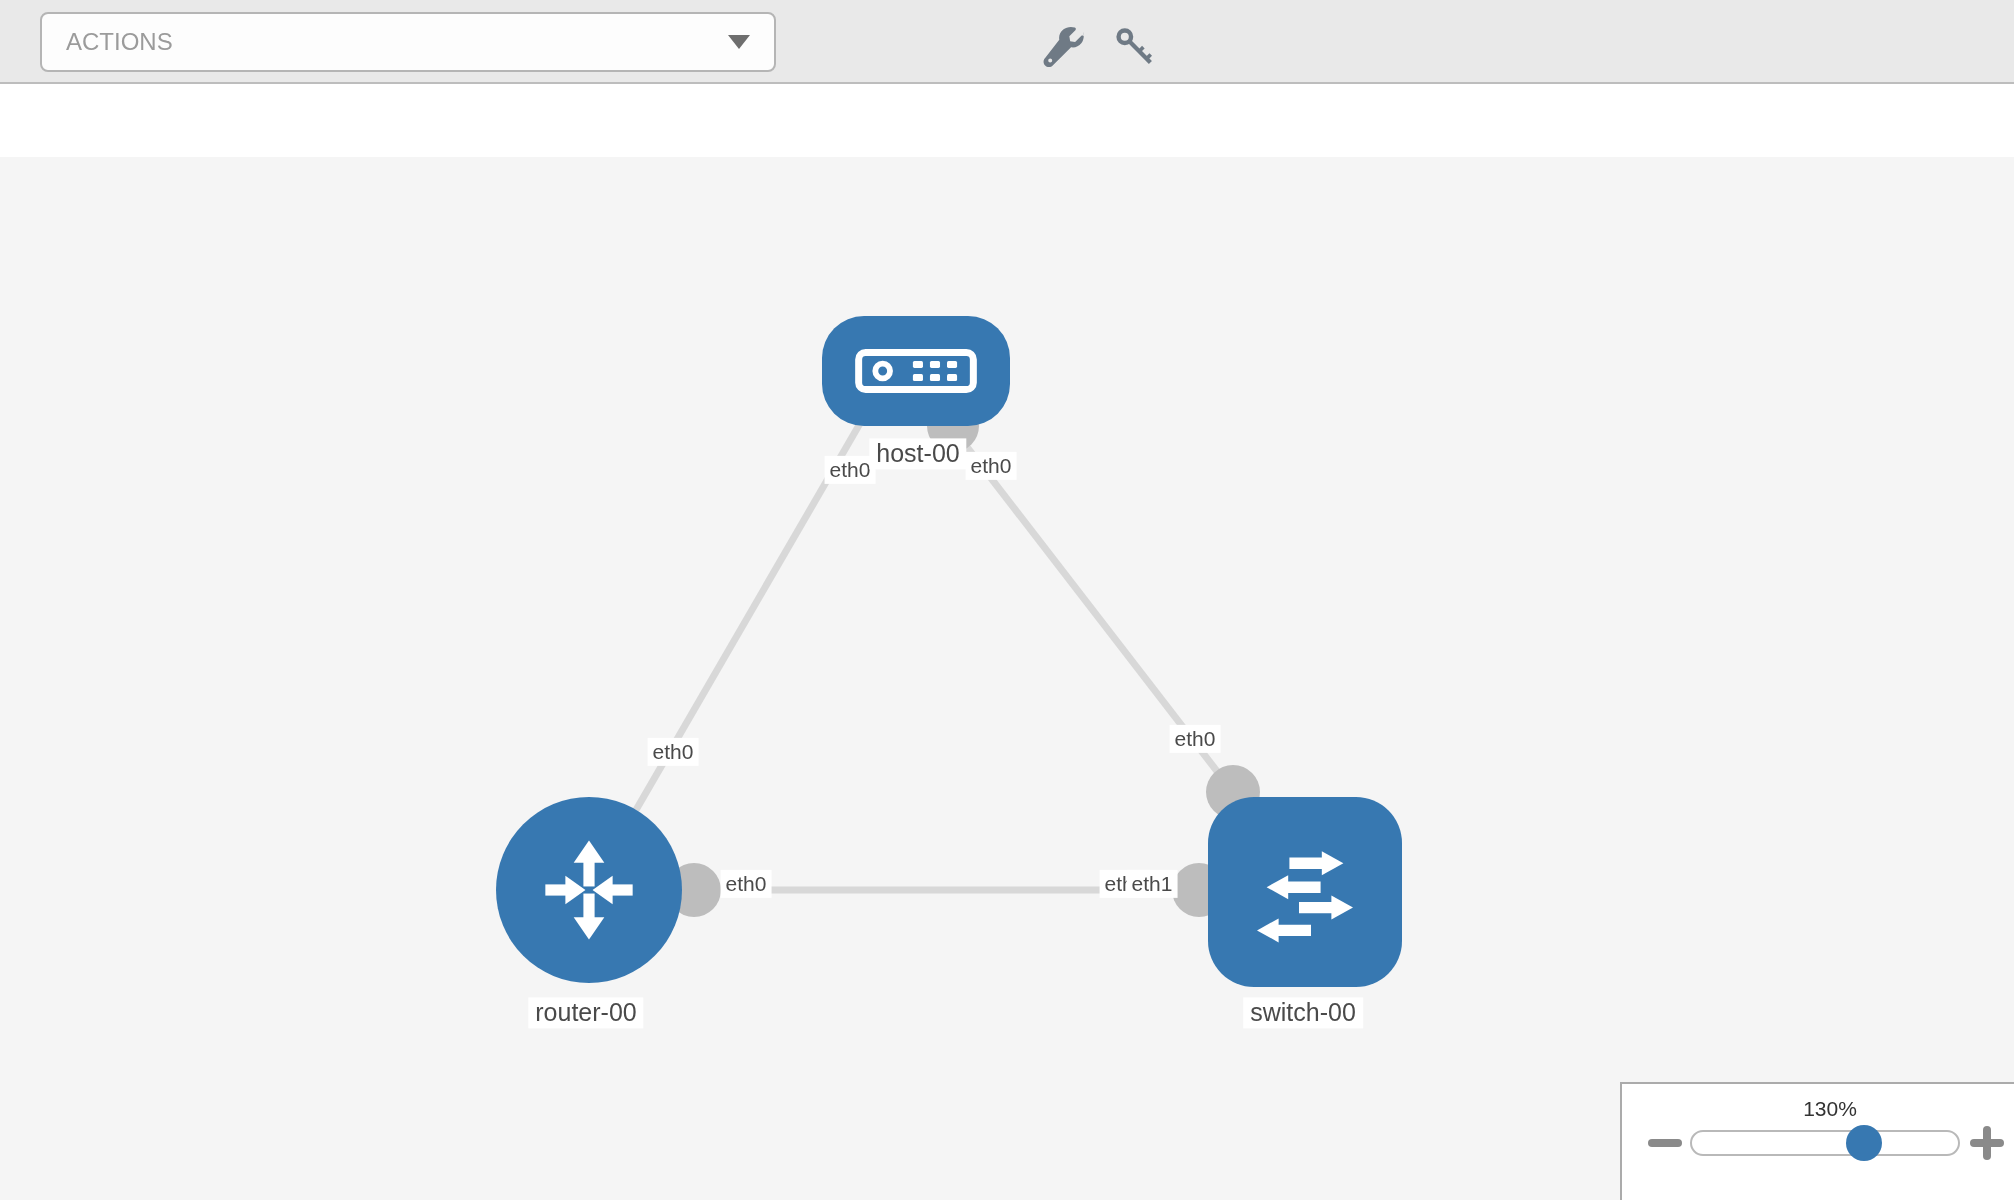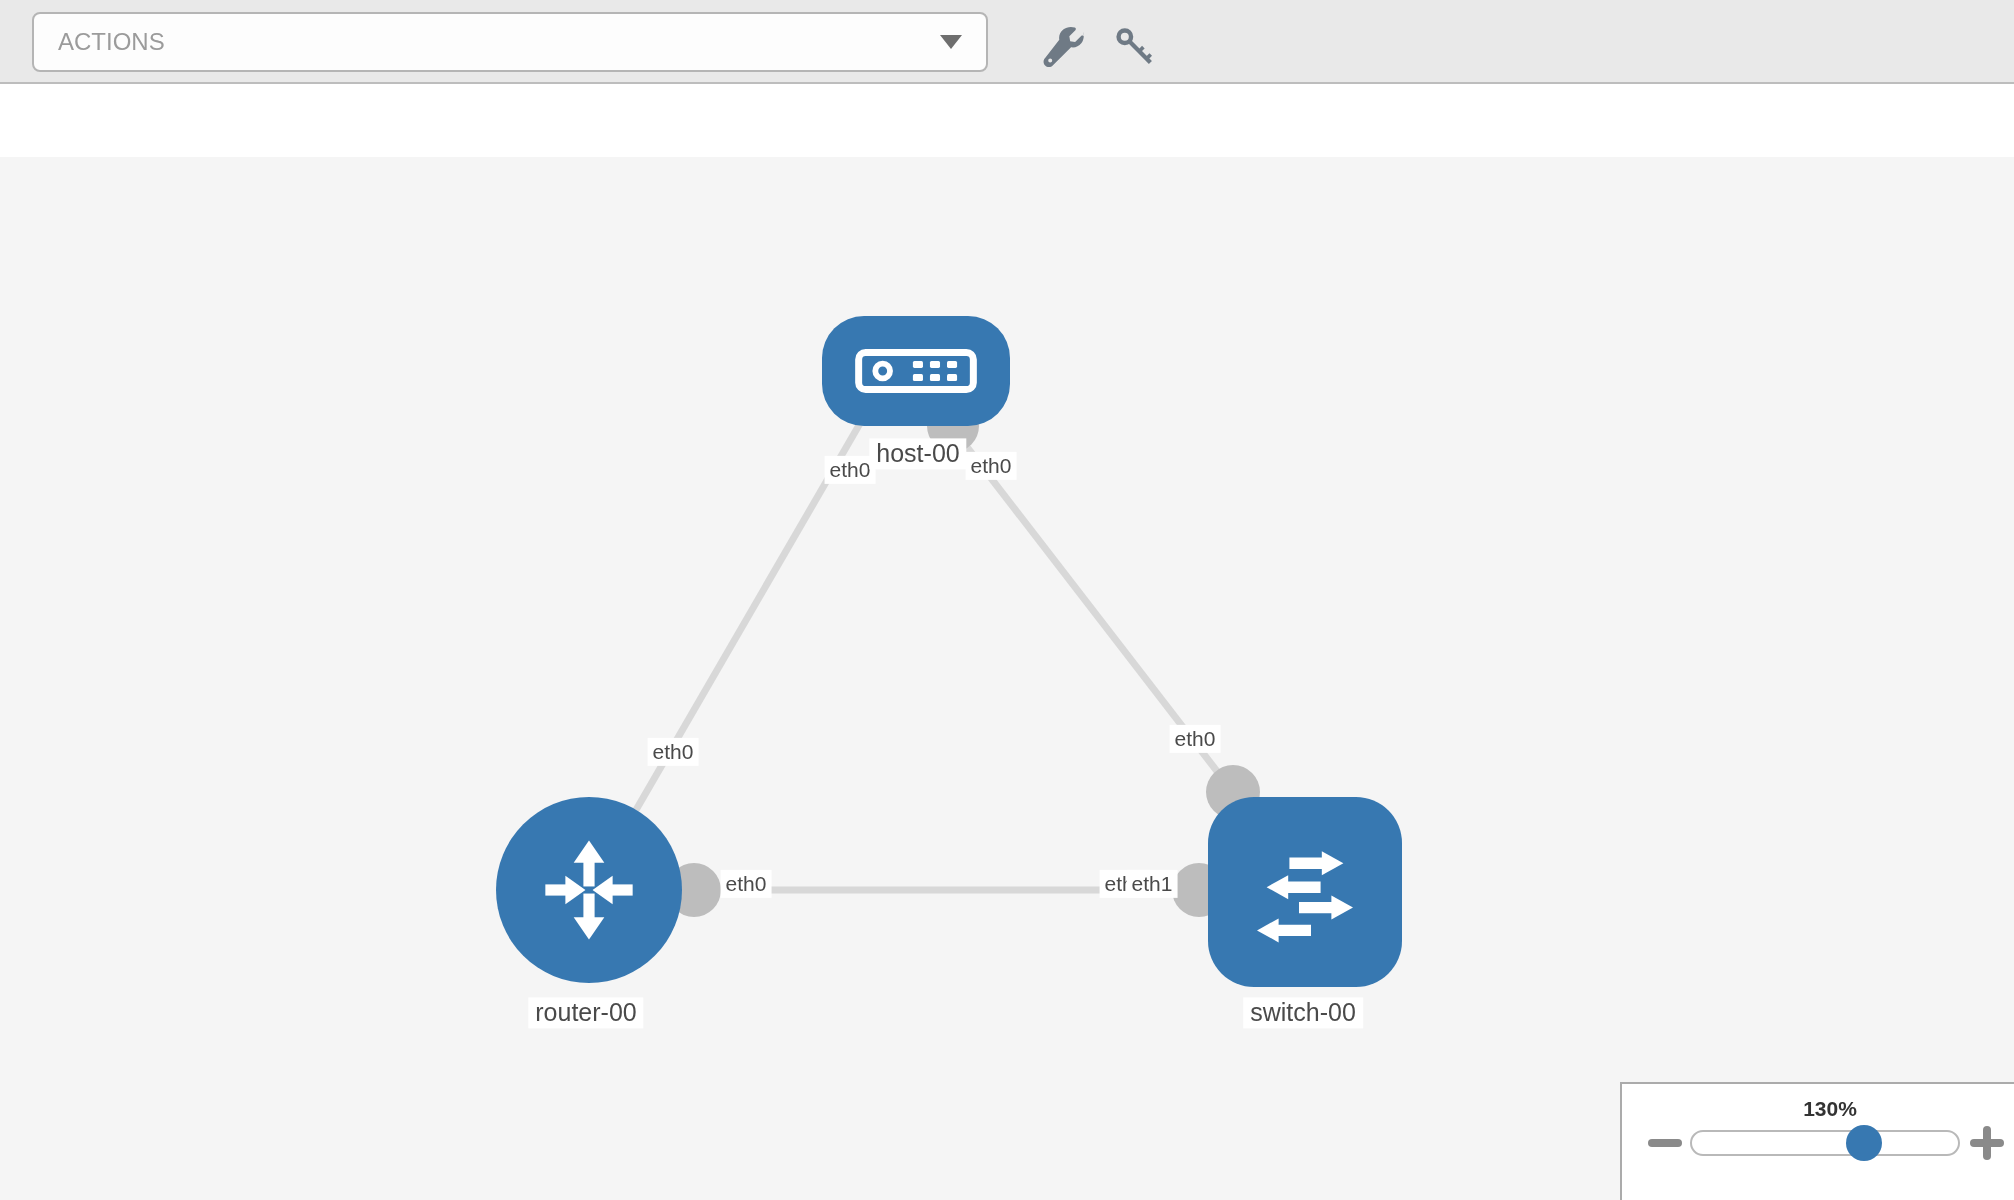--- a/index.html
+++ b/index.html
@@ -25,21 +25,21 @@
   .toolbar{
     position:relative;height:84px;background:#e9e9e9;
     border-bottom:2px solid #bdbdbd;box-sizing:border-box;
   }
   .select-box{
     position:absolute;top:12px;height:60px;background:#fdfdfd;
     border:2px solid #b5b5b5;border-radius:8px;box-sizing:border-box;
     display:flex;align-items:center;justify-content:space-between;
     padding:0 24px;color:#9b9b9b;font-size:24px;cursor:pointer;
   }
-  .select-actions{left:32px;width:956px;gap:23px;}
+  .select-actions{left:40px;width:736px;gap:23px;}
   .select-search{left:1182px;width:790px;}
   .caret{
     width:0;height:0;border-left:11px solid transparent;
     border-right:11px solid transparent;border-top:14px solid #6e6e6e;
   }
   .tool-btn{
     position:absolute;top:22px;width:48px;height:48px;background:none;border:none;
     padding:0;cursor:pointer;display:flex;align-items:center;justify-content:center;
     color:#6f7a85;
   }
@@ -68,21 +68,21 @@
   .if-label{font-size:21px;padding:1px 5px;}
 
   
   .zoom-panel{
     position:absolute;left:1620px;top:925px;width:394px;height:118px;
     background:#ffffff;border-top:2px solid #ababab;border-left:2px solid #ababab;
     box-sizing:border-box;z-index:4;
   }
   .zoom-percent{
     position:absolute;left:208px;top:13px;transform:translateX(-50%);
-    font-size:21px;color:#333333;font-weight:bold;
+    font-size:21px;color:#333333;
   }
   .zoom-btn{background:none;border:none;padding:0;cursor:pointer;position:absolute;}
   .zoom-out{left:25px;top:50px;width:36px;height:18px;}
   .minus-bar{width:34px;height:8px;border-radius:4px;background:#8a8a8a;margin:5px auto;}
   .zoom-in{left:347px;top:41px;width:36px;height:36px;}
   .plus-wrap{position:relative;width:36px;height:36px;}
   .plus-h{position:absolute;left:1px;top:14px;width:34px;height:8px;border-radius:4px;background:#8a8a8a;}
   .plus-v{position:absolute;left:14px;top:1px;width:8px;height:34px;border-radius:4px;background:#8a8a8a;}
   .zoom-track{
     position:absolute;left:68px;top:46px;width:270px;height:26px;

